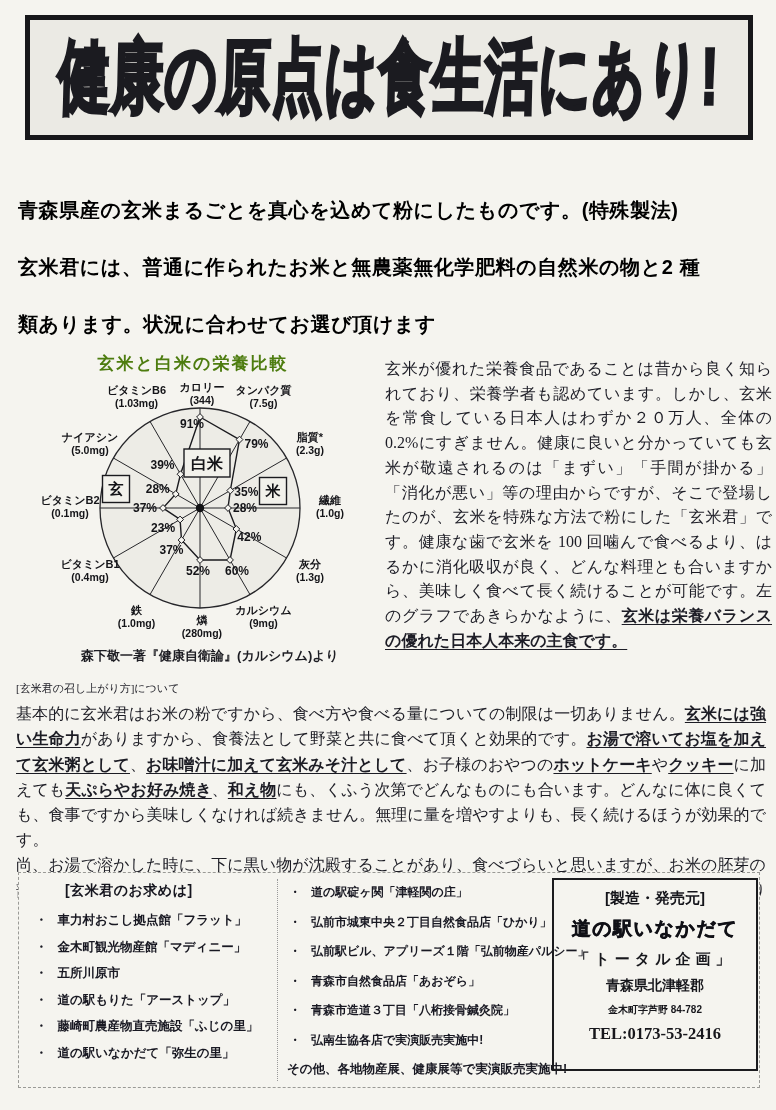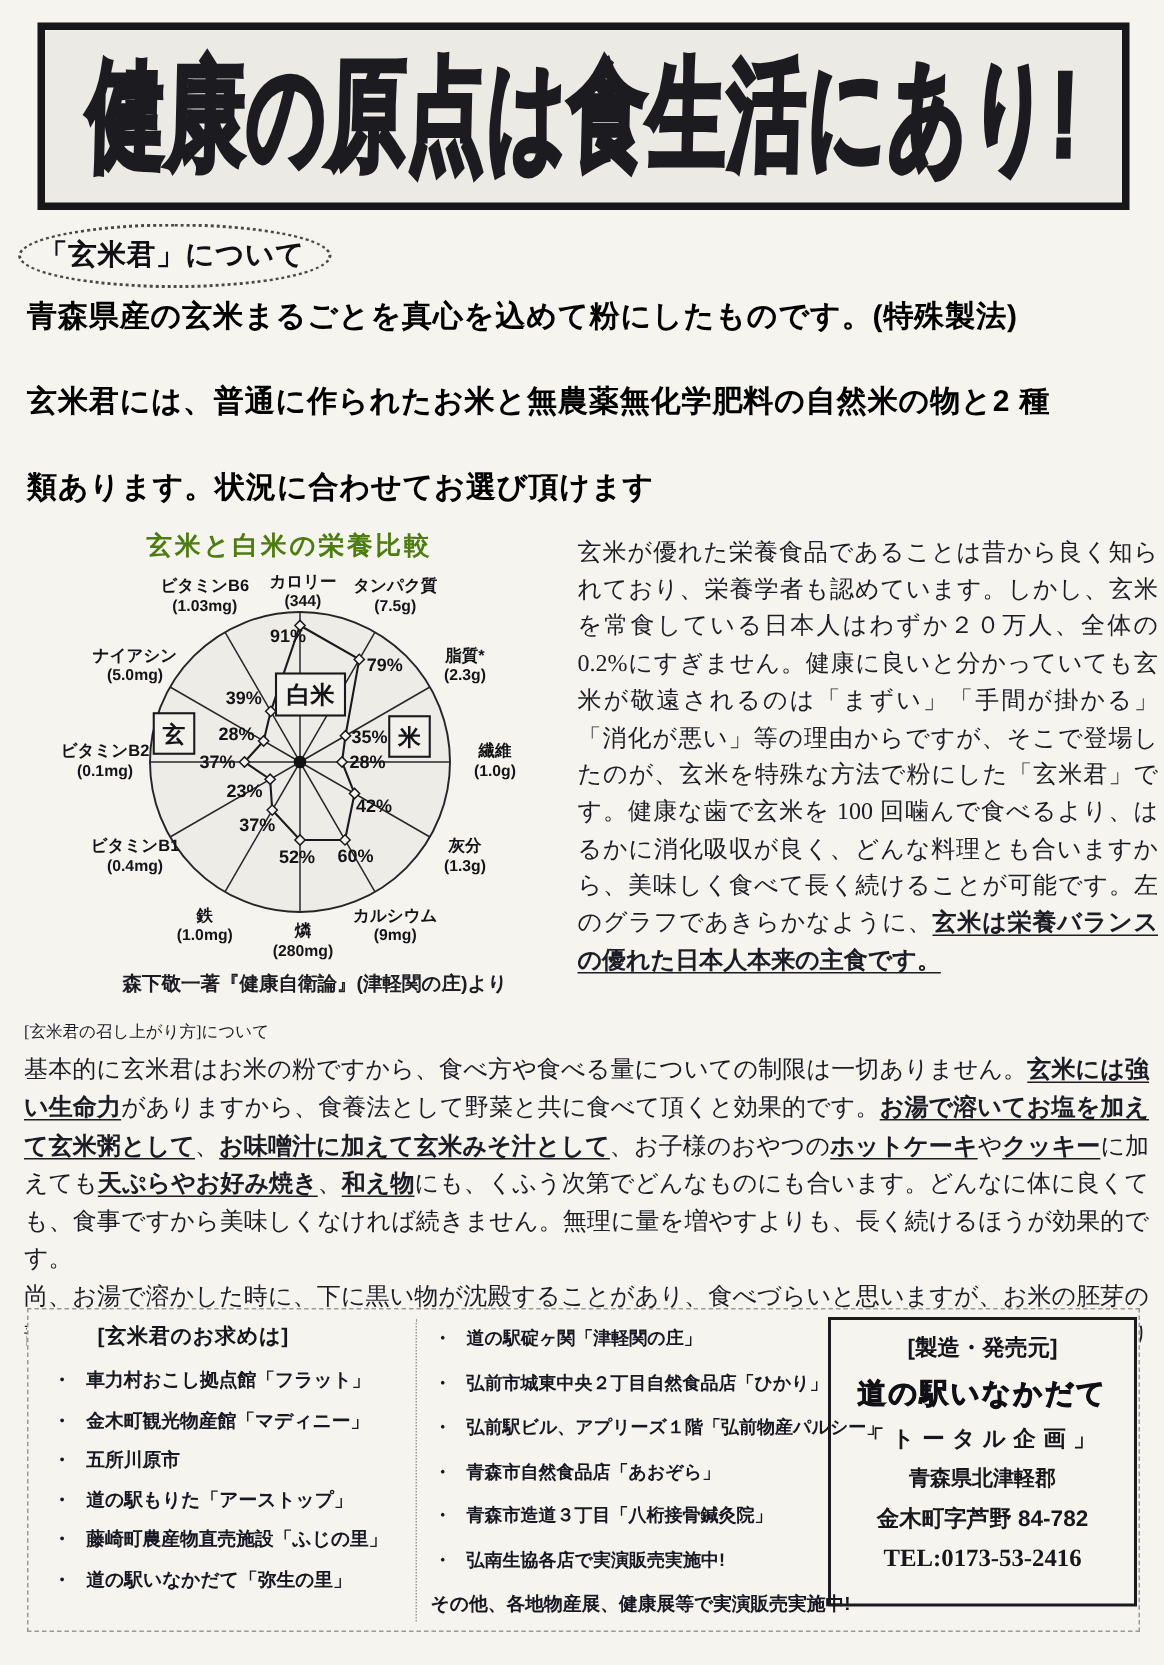--- a/index.html
+++ b/index.html
@@ -69,33 +69,32 @@
   .stores-footer { font-size:12.5px; font-weight:bold; color:#181822; margin-top:1px; white-space:nowrap; }
   
   .maker-box {
     position:absolute; left:533px; top:5px; width:206px; height:193px;
     border:2.5px solid #1b1b1e; text-align:center; padding-top:9px;
   }
   .maker-heading { font-size:15px; font-weight:bold; margin-bottom:8px; color:#14141a; }
   .maker-org { font-size:19px; font-weight:900; letter-spacing:1.5px; color:#101016; -webkit-text-stroke:0.6px #101016; margin-bottom:8px; white-space:nowrap; }
   .maker-brand { font-size:15px; font-weight:bold; letter-spacing:5px; margin-bottom:8px; white-space:nowrap; }
   .maker-addr1 { font-size:14px; font-weight:bold; margin-bottom:8px; }
-  .maker-addr2 { font-size:15px; font-weight:bold; margin-bottom:7px; padding-left:0;text-align:center; }
+  .maker-addr2 { font-size:10px; font-weight:bold; margin-bottom:7px; padding-left:0;text-align:center; }
   .maker-tel { font-family:"Liberation Serif", serif; font-size:16.5px; font-weight:bold; }
 </style>
 </head>
 <body>
 
 <div class="page">
 
   <div class="banner">
     <div class="banner-title">健康の原点は食生活にあり!</div>
   </div>
 
-  <div class="about-heading">「玄米君」について</div>
   <div class="about-lines">
     <div class="about-line">青森県産の玄米まるごとを真心を込めて粉にしたものです。(特殊製法)</div>
     <div class="about-line">玄米君には、普通に作られたお米と無農薬無化学肥料の自然米の物と2 種</div>
     <div class="about-line">類あります。状況に合わせてお選び頂けます</div>
   </div>
 
   <div class="chart-block">
     <div class="chart-title">玄米と白米の栄養比較</div>
     <svg id="radar" class="chart-svg" width="346" height="268" viewBox="0 0 346 268">
         <circle cx="180" cy="131" r="100" fill="#edece6" stroke="#26262a" stroke-width="1.3"></circle>
@@ -161,21 +160,21 @@
         <text x="70.0147737193763" y="76.49999999999999" text-anchor="middle" font-size="10.5" font-weight="bold" fill="#141418" font-family="&quot;Liberation Sans&quot;, sans-serif">(5.0mg)</text>
         <text x="116.49999999999994" y="17.014773719376322" text-anchor="middle" font-size="11" font-weight="bold" fill="#141418" font-family="&quot;Liberation Sans&quot;, sans-serif">ビタミンB6</text>
         <text x="116.49999999999994" y="30.014773719376322" text-anchor="middle" font-size="10.5" font-weight="bold" fill="#141418" font-family="&quot;Liberation Sans&quot;, sans-serif">(1.03mg)</text>
         <rect x="164" y="72" width="46" height="28" fill="#f2f1eb" stroke="#1a1a1e" stroke-width="1.4"></rect>
         <text x="187" y="91.76" text-anchor="middle" font-size="16" font-weight="bold" fill="#141418" font-family="&quot;Liberation Sans&quot;, sans-serif">白米</text>
         <rect x="82.5" y="98.5" width="27" height="27" fill="#f2f1eb" stroke="#1a1a1e" stroke-width="1.4"></rect>
         <text x="96" y="117.4" text-anchor="middle" font-size="15" font-weight="bold" fill="#141418" font-family="&quot;Liberation Sans&quot;, sans-serif">玄</text>
         <rect x="239.5" y="100.5" width="27" height="27" fill="#f2f1eb" stroke="#1a1a1e" stroke-width="1.4"></rect>
         <text x="253" y="119.4" text-anchor="middle" font-size="15" font-weight="bold" fill="#141418" font-family="&quot;Liberation Sans&quot;, sans-serif">米</text>
       </svg>
-    <div class="chart-attr">森下敬一著『健康自衛論』(津軽関の庄)より</div>
+    <div class="chart-attr">森下敬一著『健康自衛論』(カルシウム)より</div>
   </div>
 
   <div class="feature">
     <div class="feature-body">
       <span>玄米が優れた栄養食品であることは昔から良く知られており、栄養学者も認めています。しかし、玄米を常食している日本人はわずか２０万人、全体の0.2%にすぎません。健康に良いと分かっていても玄米が敬遠されるのは「まずい」「手間が掛かる」「消化が悪い」等の理由からですが、そこで登場したのが、玄米を特殊な方法で粉にした「玄米君」です。健康な歯で玄米を 100 回噛んで食べるより、はるかに消化吸収が良く、どんな料理とも合いますから、美味しく食べて長く続けることが可能です。左のグラフであきらかなように、</span><span class="u-bold">玄米は栄養バランスの優れた日本人本来の主食です。</span>
     </div>
   </div>
 
   <div class="serving">
     <div class="serving-heading">[玄米君の召し上がり方]について</div>

